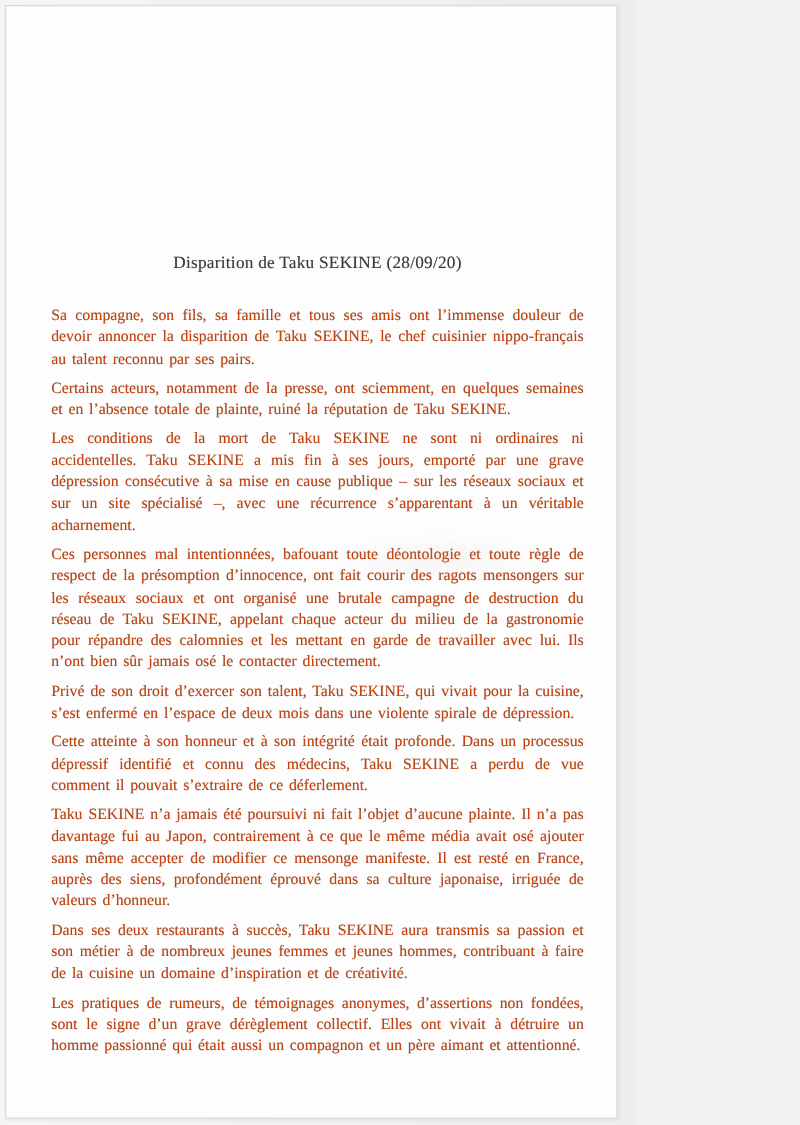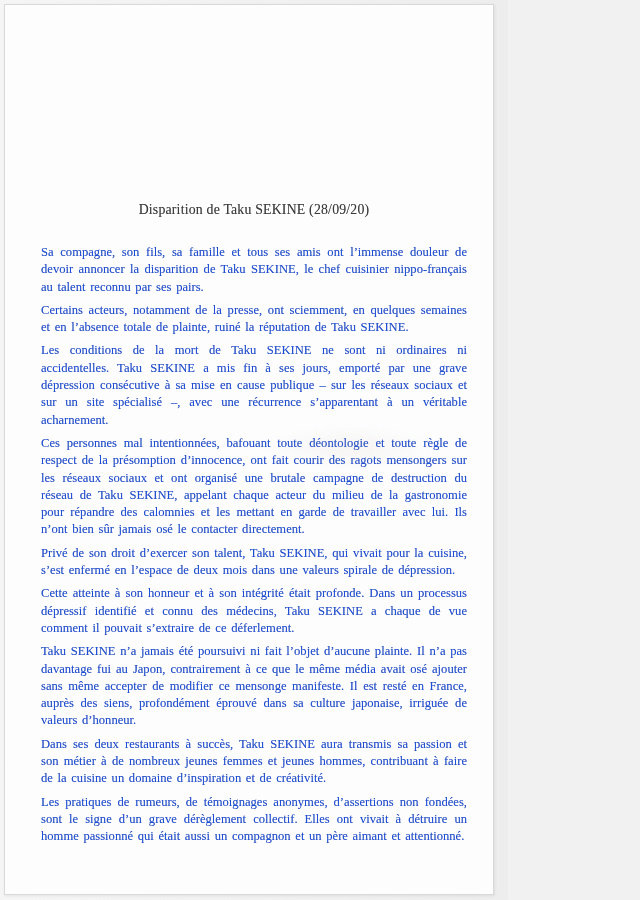--- a/index.html
+++ b/index.html
@@ -34,21 +34,21 @@
     font-weight: normal;
     color: #3a3a3a;
     text-align: center;
     margin: 0 0 26px 0;
     letter-spacing: 0.2px;
     text-shadow: 0 0 0.6px rgba(70,70,70,0.45);
   }
   .doc-body p {
     font-size: 12.6px;
     line-height: 17.3px;
-    color: #1d4ed8;
+    color: #c2410c;
     text-align: justify;
     margin: 0 0 6px 0;
     text-shadow: 0 0 0.6px rgba(80,80,80,0.4);
     word-spacing: 1.5px;
   }
   .doc-body p + p {
     margin-top: 0;
   }
   .scan-smudge {
     position: absolute;
@@ -65,21 +65,21 @@
 <body>
 
 <div class="canvas">
   <div class="page">
     <h1 class="doc-title">Disparition de Taku SEKINE (28/09/20)</h1>
     <div class="doc-body">
       <p>Sa compagne, son fils, sa famille et tous ses amis ont l’immense douleur de devoir annoncer la disparition de Taku SEKINE, le chef cuisinier nippo-français au talent reconnu par ses pairs.</p>
       <p>Certains acteurs, notamment de la presse, ont sciemment, en quelques semaines et en l’absence totale de plainte, ruiné la réputation de Taku SEKINE.</p>
       <p>Les conditions de la mort de Taku SEKINE ne sont ni ordinaires ni accidentelles. Taku SEKINE a mis fin à ses jours, emporté par une grave dépression consécutive à sa mise en cause publique – sur les réseaux sociaux et sur un site spécialisé –, avec une récurrence s’apparentant à un véritable acharnement.</p>
       <p>Ces personnes mal intentionnées, bafouant toute déontologie et toute règle de respect de la présomption d’innocence, ont fait courir des ragots mensongers sur les réseaux sociaux et ont organisé une brutale campagne de destruction du réseau de Taku SEKINE, appelant chaque acteur du milieu de la gastronomie pour répandre des calomnies et les mettant en garde de travailler avec lui. Ils n’ont bien sûr jamais osé le contacter directement.</p>
-      <p>Privé de son droit d’exercer son talent, Taku SEKINE,  qui vivait pour la cuisine, s’est enfermé en l’espace de deux mois dans une valeurs spirale de dépression.</p>
-      <p>Cette atteinte à son honneur et à son intégrité était profonde. Dans un processus dépressif identifié et connu des médecins, Taku SEKINE a chaque de vue comment il pouvait s’extraire de ce déferlement.</p>
+      <p>Privé de son droit d’exercer son talent, Taku SEKINE,  qui vivait pour la cuisine, s’est enfermé en l’espace de deux mois dans une violente spirale de dépression.</p>
+      <p>Cette atteinte à son honneur et à son intégrité était profonde. Dans un processus dépressif identifié et connu des médecins, Taku SEKINE a perdu de vue comment il pouvait s’extraire de ce déferlement.</p>
       <p>Taku SEKINE n’a jamais été poursuivi ni fait l’objet d’aucune plainte. Il n’a pas davantage fui au Japon, contrairement à ce que le même média avait osé ajouter sans même accepter de modifier ce mensonge manifeste. Il est resté en France, auprès des siens, profondément éprouvé dans sa culture japonaise, irriguée de valeurs d’honneur.</p>
       <p>Dans ses deux restaurants à succès, Taku SEKINE aura transmis sa passion et son métier à de nombreux jeunes femmes et jeunes hommes, contribuant à faire de la cuisine un domaine d’inspiration et de créativité.</p>
       <p>Les pratiques de rumeurs, de témoignages anonymes, d’assertions non fondées, sont le signe d’un grave dérèglement collectif. Elles ont vivait à détruire un homme passionné qui était aussi un compagnon et un père aimant et attentionné.</p>
     </div>
     <div class="scan-smudge"></div>
   </div>
 </div>
 
 </body></html>

